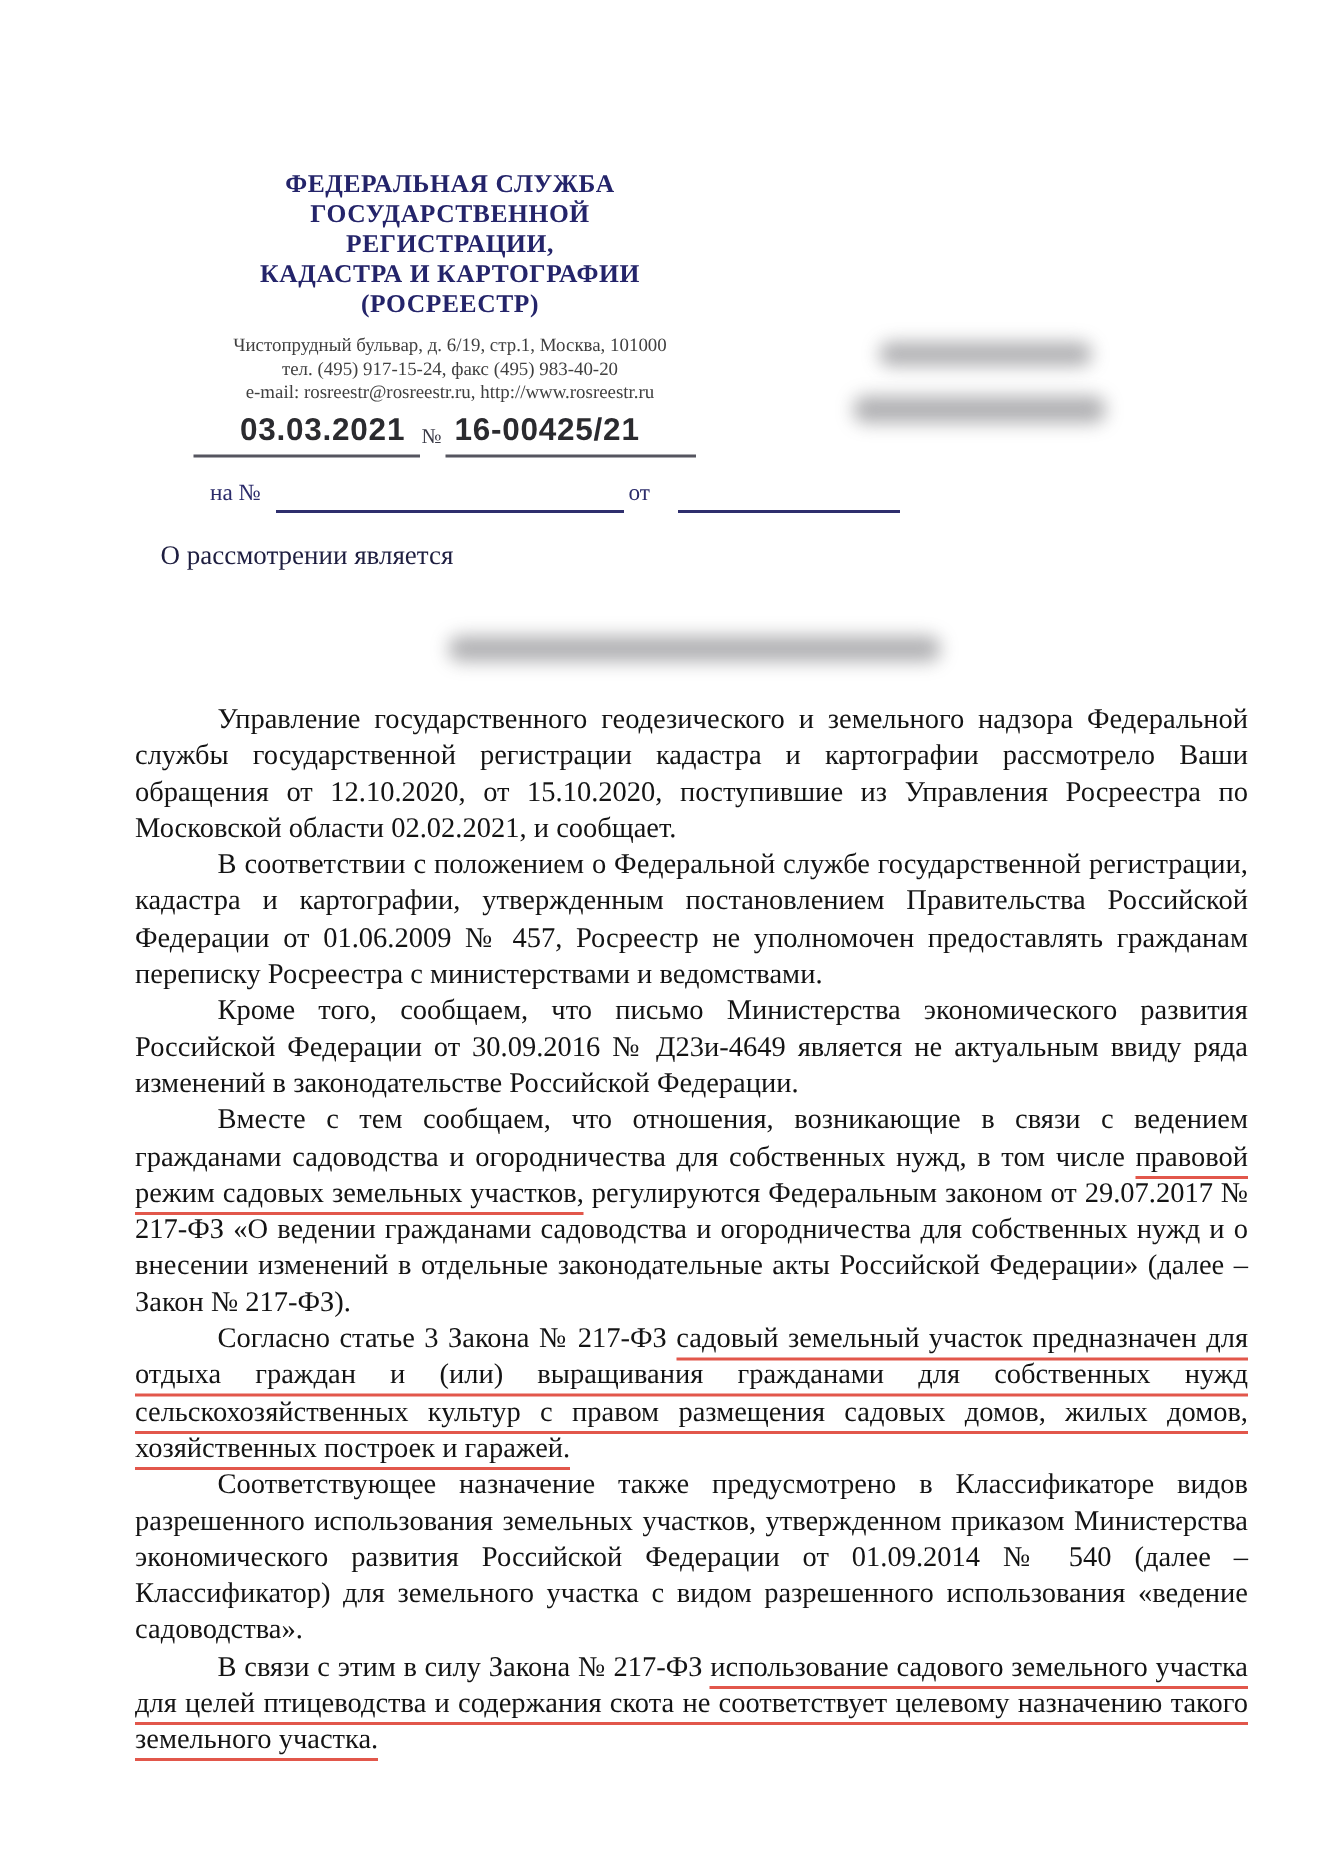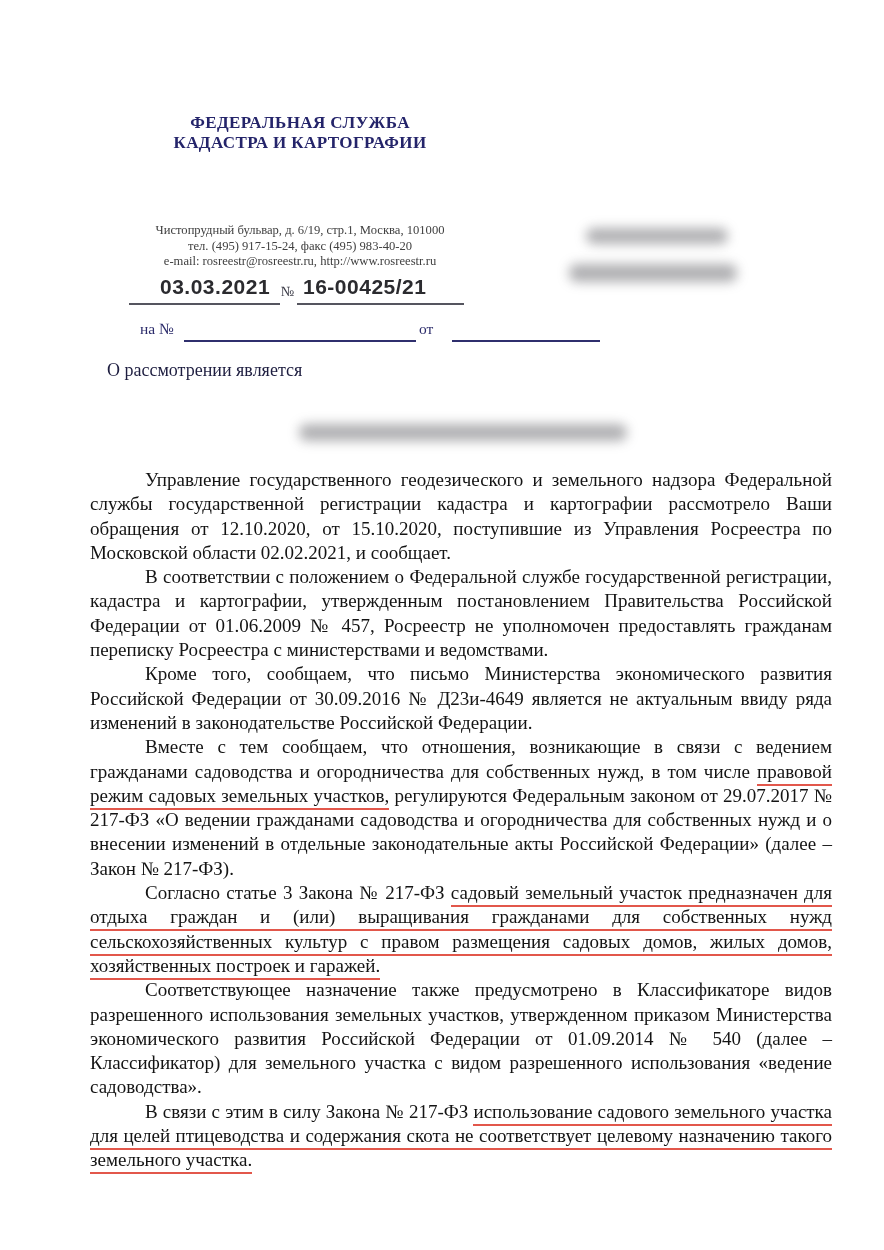--- a/index.html
+++ b/index.html
@@ -99,21 +99,24 @@
     padding-bottom: 2px;
   }
 </style>
 </head>
 <body>
 
 <div class="page">
 
   <div class="org-block">
     <div>ФЕДЕРАЛЬНАЯ СЛУЖБА</div>
+    <div>ГОСУДАРСТВЕННОЙ</div>
+    <div>РЕГИСТРАЦИИ,</div>
     <div>КАДАСТРА И КАРТОГРАФИИ</div>
+    <div>(РОСРЕЕСТР)</div>
   </div>
 
   <div class="contact-block">
     <div>Чистопрудный бульвар, д. 6/19, стр.1, Москва, 101000</div>
     <div>тел. (495) 917-15-24, факс (495) 983-40-20</div>
     <div>e-mail: rosreestr@rosreestr.ru, http://www.rosreestr.ru</div>
   </div>
 
   <div class="smudge smudge-addr-1"></div>
   <div class="smudge smudge-addr-2"></div>

